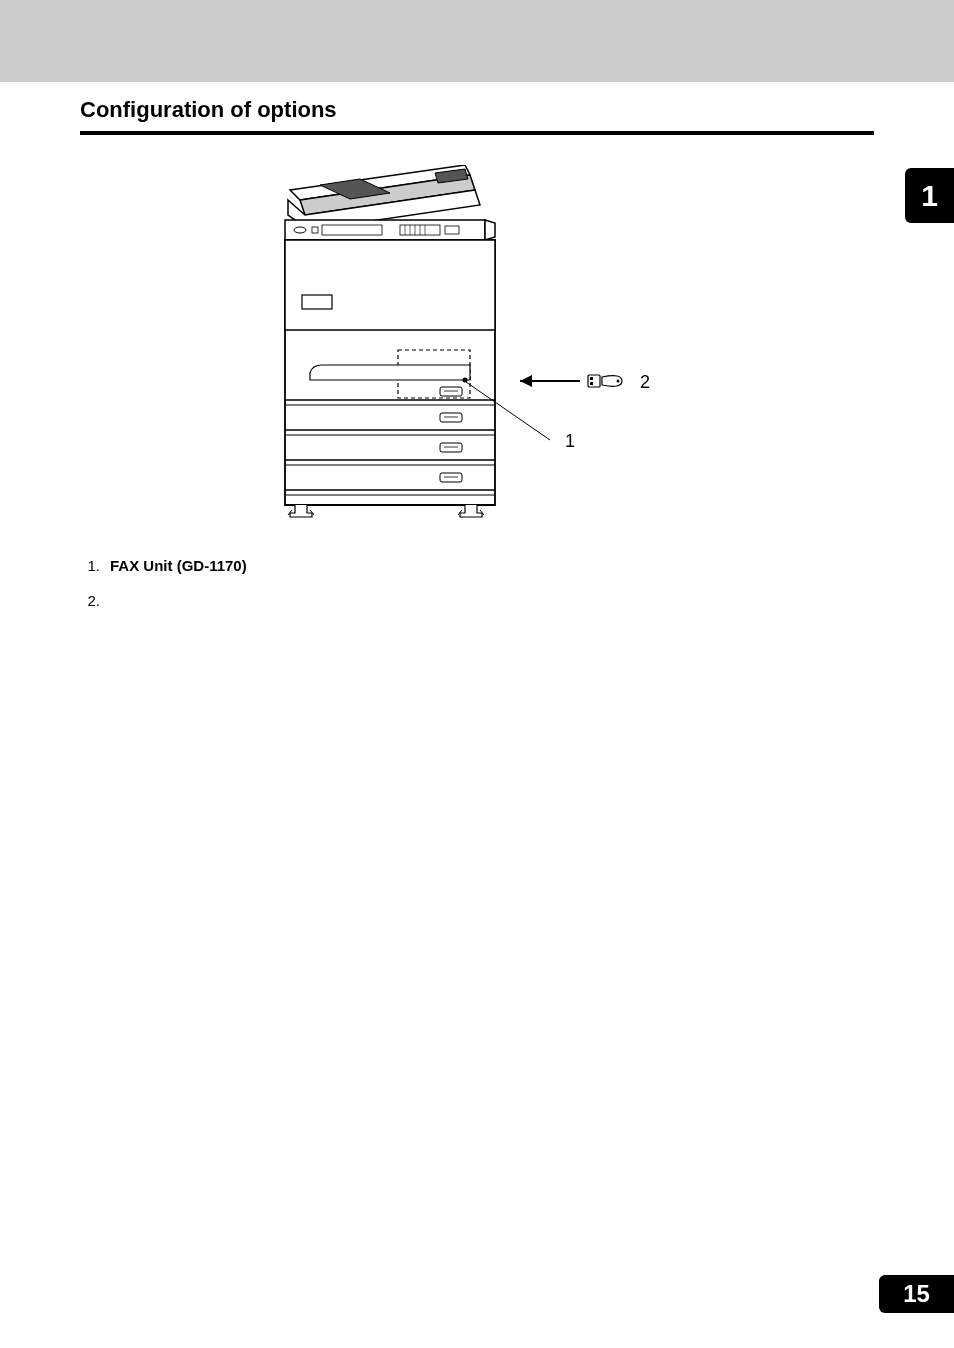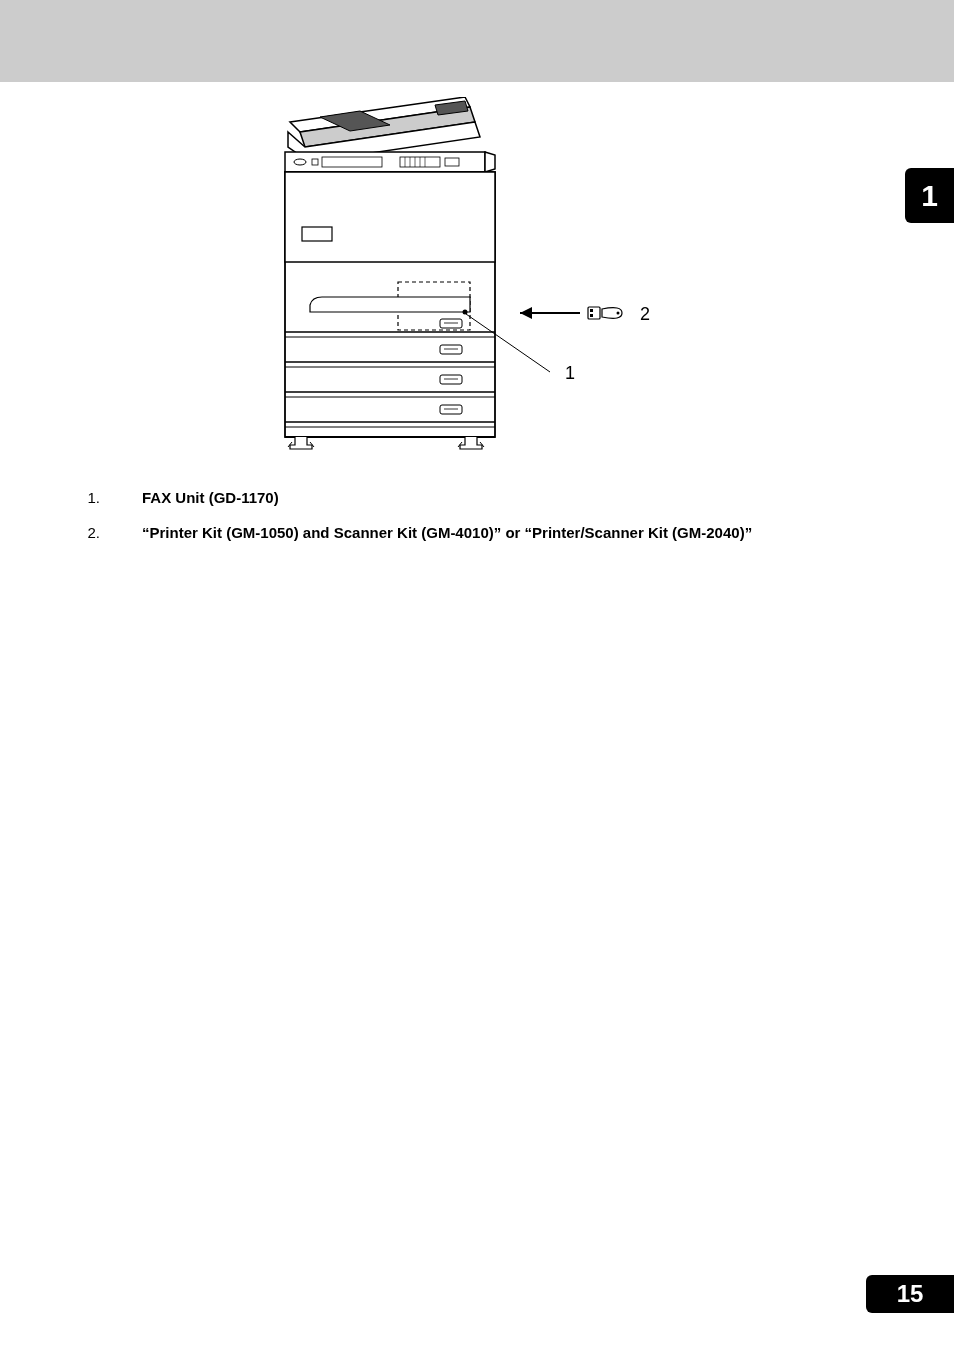--- a/index.html
+++ b/index.html
@@ -42,21 +42,21 @@
       font-weight: bold;
       display: flex;
       align-items: center;
       justify-content: center;
       border-radius: 6px 0 0 6px;
     }
     .page-number-tab {
       position: absolute;
       right: 0;
       bottom: 35px;
-      width: 88px;
+      width: 75px;
       height: 38px;
       background: #000;
       color: #fff;
       font-size: 24px;
       font-weight: bold;
       display: flex;
       align-items: center;
       justify-content: center;
       border-radius: 6px 0 0 6px;
     }
@@ -86,35 +86,35 @@
       margin-bottom: 14px;
     }
     .list-number {
       width: 30px;
       flex-shrink: 0;
       text-align: right;
       padding-right: 10px;
     }
     .list-body {
       flex: 1;
-      margin-left: 32px;
     }
     .item-title {
       font-weight: bold;
     }
     .item-desc {
       font-weight: normal;
     }
   </style>
 </head>
 <body>
 
 <div class="header-bar"></div>
 
 <div class="content">
+  <h2 class="section-title">Configuration of options</h2>
 
   <div class="diagram-area">
     <svg class="copier-svg" width="380" height="360" viewBox="0 0 380 360">
 
       <path d="M 20 25 L 195 0 L 200 10 L 30 35 Z" fill="#fff" stroke="#000" stroke-width="1.5"></path>
       <path d="M 30 35 L 200 10 L 205 25 L 35 50 Z" fill="#ccc" stroke="#000" stroke-width="1.5"></path>
       <path d="M 18 35 L 35 50 L 205 25 L 210 40 L 40 65 L 18 50 Z" fill="#fff" stroke="#000" stroke-width="1.5"></path>
 
       <path d="M 50 20 L 90 14 L 120 28 L 80 34 Z" fill="#555" stroke="#000" stroke-width="1"></path>
       <path d="M 165 8 L 195 4 L 198 14 L 168 18 Z" fill="#555" stroke="#000" stroke-width="1"></path>
@@ -188,20 +188,20 @@
   <ol class="options-list">
     <li>
       <span class="list-number">1.</span>
       <span class="list-body">
         <span class="item-title">FAX Unit (GD-1170)</span><br>
       </span>
     </li>
     <li>
       <span class="list-number">2.</span>
       <span class="list-body">
-        <span class="item-title">“Printer Kit (GM-1050) and Scanner Kit (GM-4010)” or “Printer/Scanner Kit (GM-2040)”</span><br>
+        <br>
       </span>
     </li>
   </ol>
 </div>
 
 <div class="chapter-tab">1</div>
 <div class="page-number-tab">15</div>
 
 </body></html>

